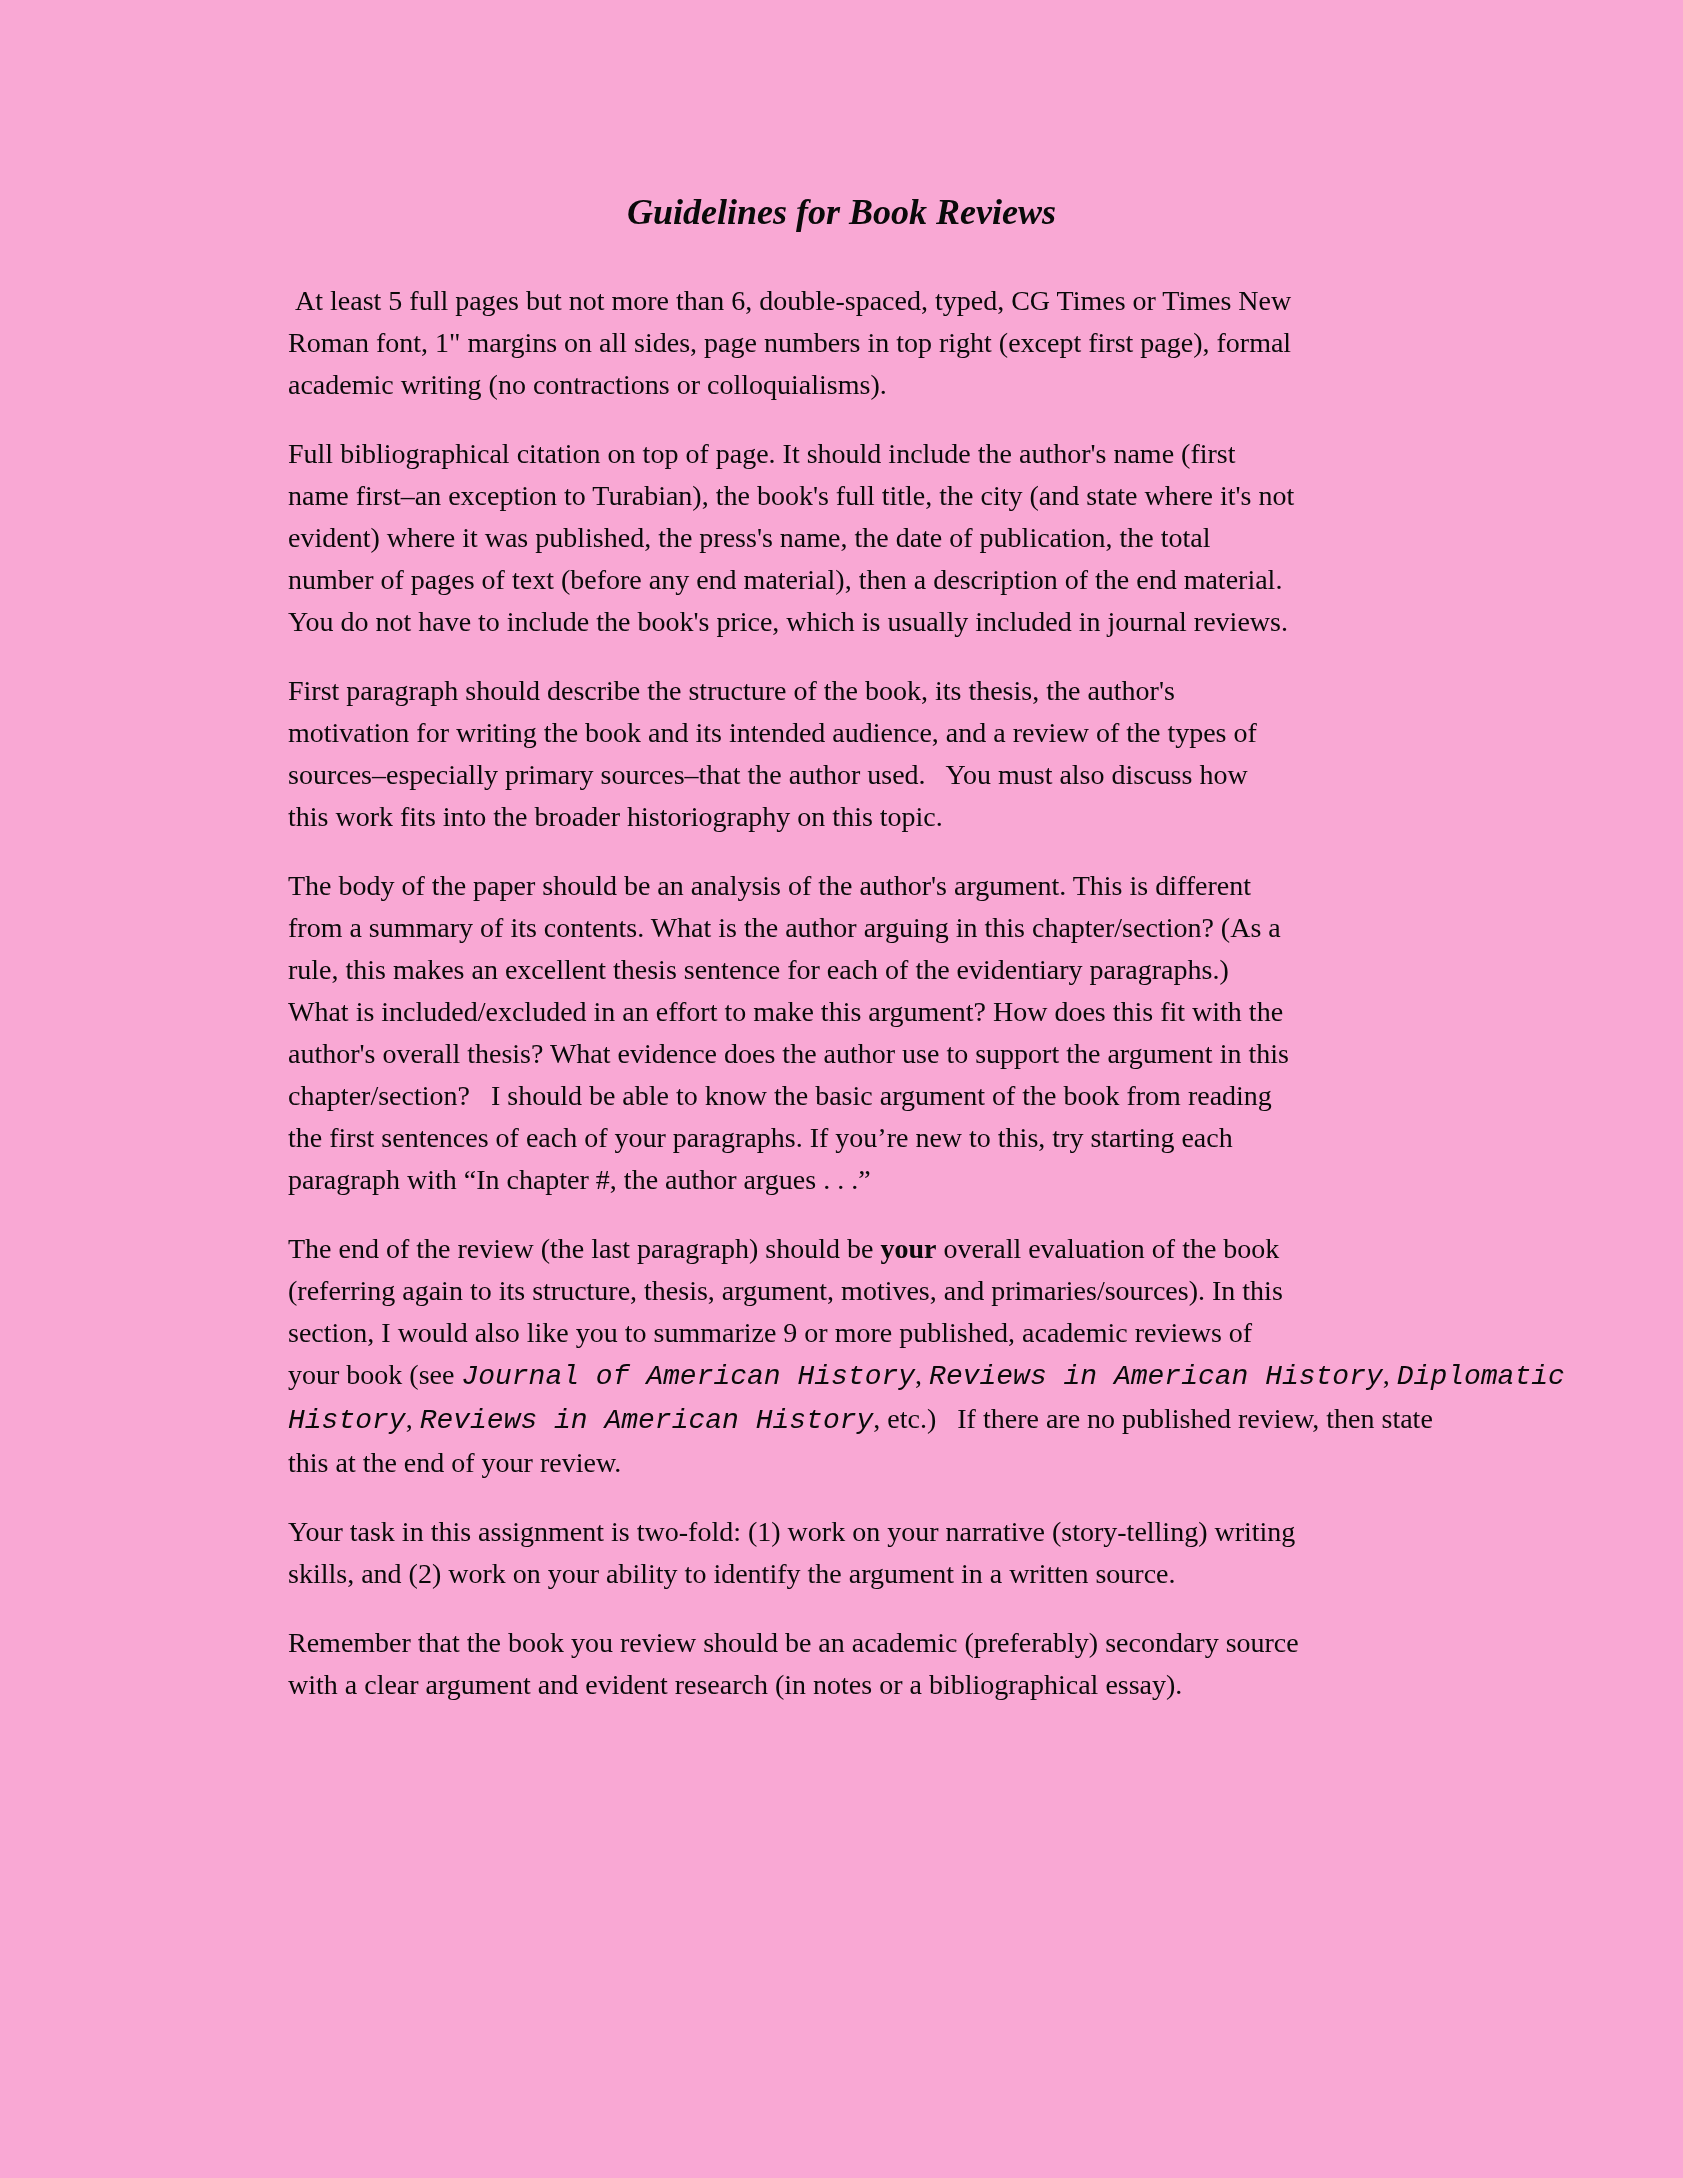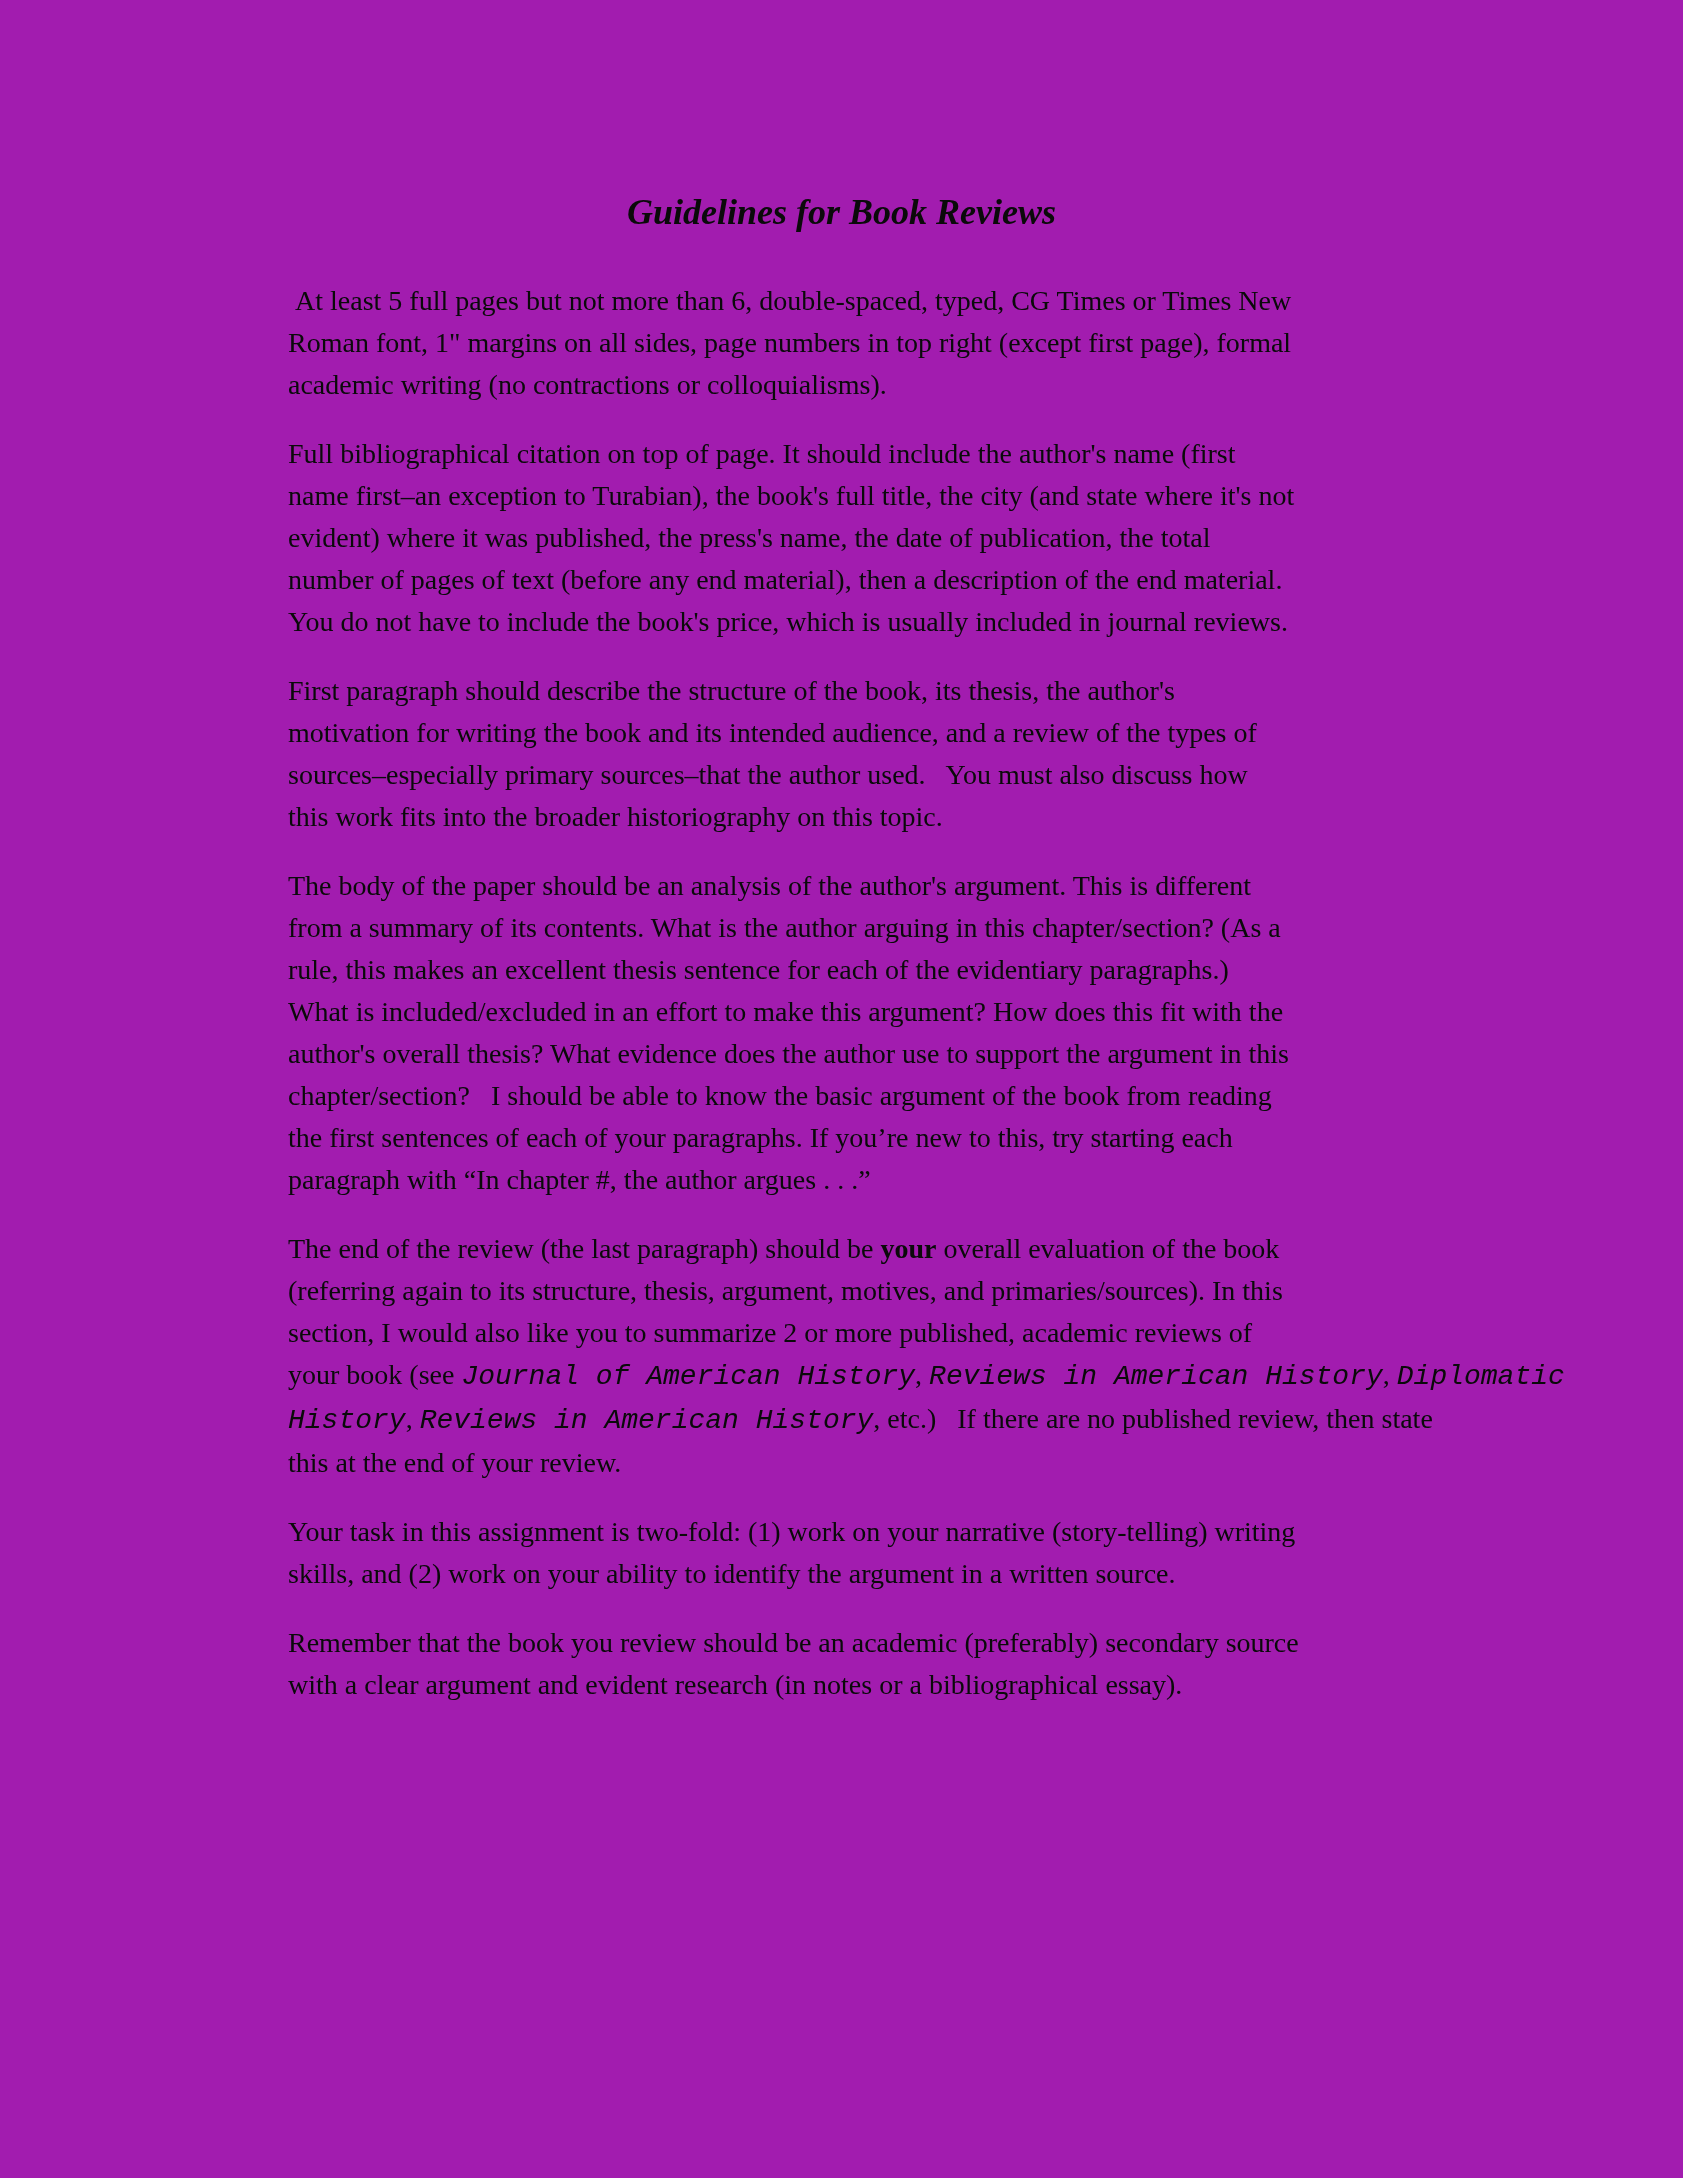--- a/index.html
+++ b/index.html
@@ -4,21 +4,21 @@
 <style>
   html, body {
     margin: 0;
     padding: 0;
     background: #ffffff;
   }
   .page {
     position: relative;
     width: 1683px;
     height: 2178px;
-    background: #a21caf;
+    background: #f9a8d4;
     font-family: "Liberation Serif", "DejaVu Serif", serif;
     color: #0a0a0a;
     overflow: hidden;
   }
   .doc-title {
     position: absolute;
     top: 192px;
     left: 0;
     right: 0;
     text-align: center;
@@ -72,21 +72,21 @@
 from a summary of its contents. What is the author arguing in this chapter/section? (As a
 rule, this makes an excellent thesis sentence for each of the evidentiary paragraphs.)
 What is included/excluded in an effort to make this argument? How does this fit with the
 author's overall thesis? What evidence does the author use to support the argument in this
 chapter/section?   I should be able to know the basic argument of the book from reading
 the first sentences of each of your paragraphs. If you’re new to this, try starting each
 paragraph with “In chapter #, the author argues . . .”</span></p>
 
     <p class="para"><span>The end of the review (the last paragraph) should be </span><span class="b">your</span><span> overall evaluation of the book
 (referring again to its structure, thesis, argument, motives, and primaries/sources). In this
-section, I would also like you to summarize 2 or more published, academic reviews of
+section, I would also like you to summarize 9 or more published, academic reviews of
 your book (see </span><span class="i">Journal of American History</span><span>, </span><span class="i">Reviews in American History</span><span>, </span><span class="i">Diplomatic
 History</span><span>, </span><span class="i">Reviews in American History</span><span>, etc.)   If there are no published review, then state
 this at the end of your review.</span></p>
 
     <p class="para"><span>Your task in this assignment is two-fold: (1) work on your narrative (story-telling) writing
 skills, and (2) work on your ability to identify the argument in a written source.</span></p>
 
     <p class="para"><span>Remember that the book you review should be an academic (preferably) secondary source
 with a clear argument and evident research (in notes or a bibliographical essay).</span></p>
 

